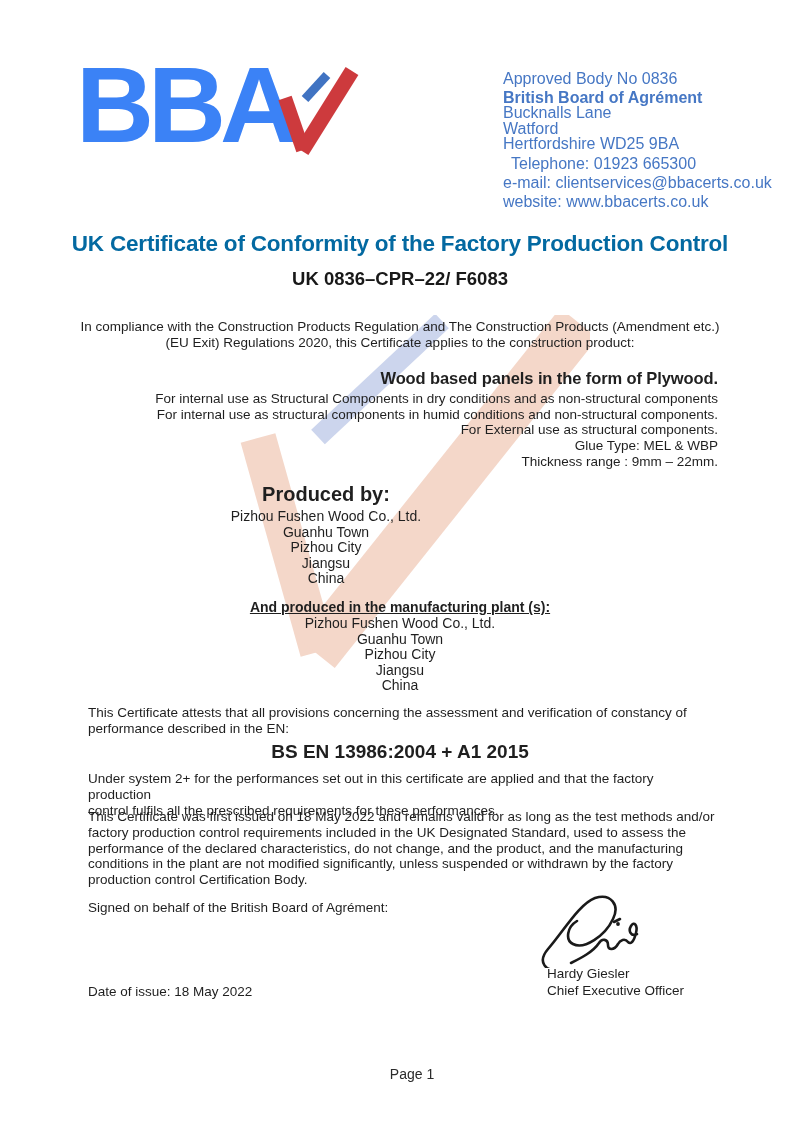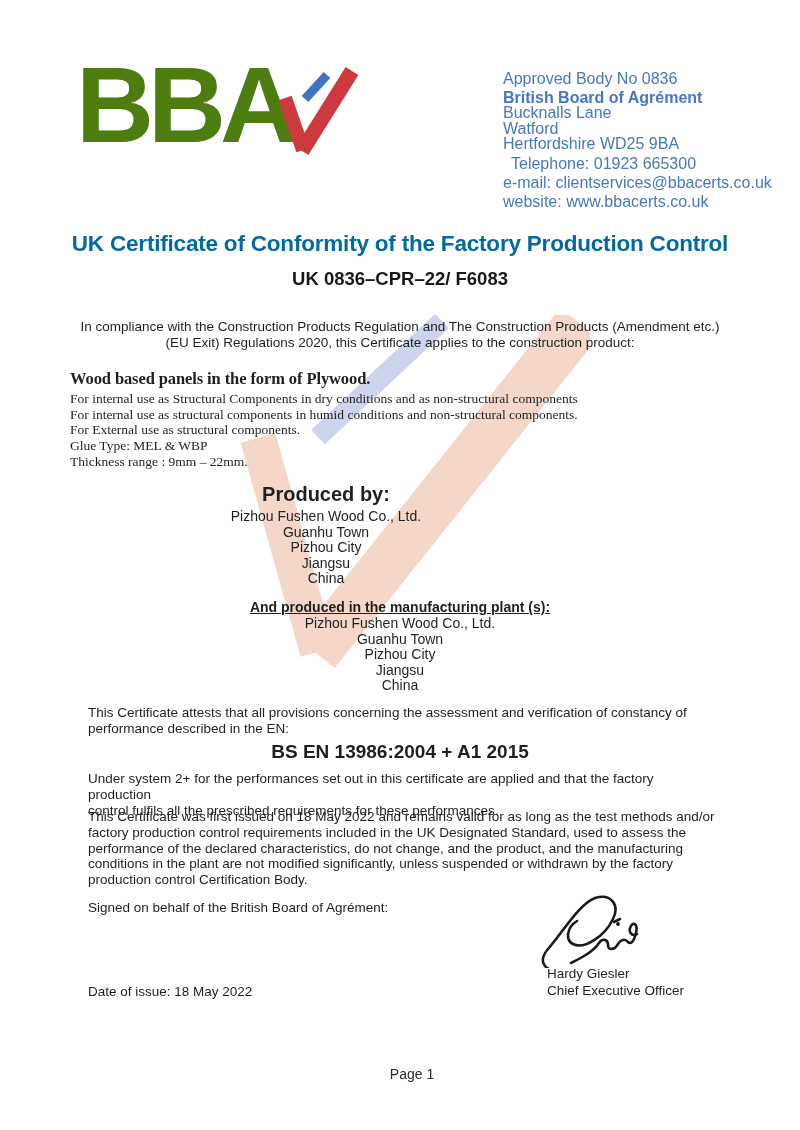--- a/index.html
+++ b/index.html
@@ -8,41 +8,41 @@
     font-family:"Liberation Sans", sans-serif; color:#1f1f1f; overflow:hidden;
   }
   .abs { position:absolute; }
 
   
   .watermark { position:absolute; left:238px; top:315px; z-index:0; }
 
   
   .logo-text {
     left:76px; top:50px; font-size:108px; font-weight:bold; line-height:110px;
-    letter-spacing:-6px; color:#4d7c0f; z-index:1;
+    letter-spacing:-6px; color:#3b82f6; z-index:1;
   }
   .logo-check { left:272px; top:60px; z-index:1; }
 
   
   .issuer { left:503px; top:71px; width:280px; font-size:16px; line-height:15.5px; color:#4677c4; z-index:1; }
   .issuer .approved { margin-bottom:3px; }
   .issuer .name { font-weight:bold; }
   .issuer .tel { margin-top:4px;margin-left:8px; }
   .issuer .email { margin-top:3.5px; }
   .issuer .web { margin-top:3.5px; }
 
   .title { top:231px; left:0; width:800px; text-align:center; font-weight:bold;
            font-size:22.5px; letter-spacing:-0.2px; color:#0369a1; z-index:1; }
   .certno { top:268px; left:0; width:800px; text-align:center; font-weight:bold;
             font-size:18.5px; color:#181818; z-index:1; }
 
   .para { font-size:13.5px; line-height:15.8px; z-index:1; }
   .compliance { top:319px; left:70px; width:660px; text-align:center; }
 
-  .product { top:371px; left:70px; width:660px; text-align:left;font-family:Liberation Serif, serif; }
+  .product { top:371px; left:58px; width:660px; text-align:right; }
   .product-name { font-weight:bold; font-size:16.5px; margin-bottom:4px; letter-spacing:-0.1px; }
 
   .producer { top:483px; left:0; width:652px; text-align:center; z-index:1; }
   .producer-heading { font-weight:bold; font-size:20px; margin-bottom:3px; }
   .org-lines { font-size:14px; line-height:15.6px; }
 
   .plant { top:599px; left:0; width:800px; text-align:center; z-index:1; }
   .plant-heading { font-weight:bold; font-size:14px; margin-bottom:1px;text-decoration:underline; }
 
   .attestation { top:705px; left:88px; width:632px; }

